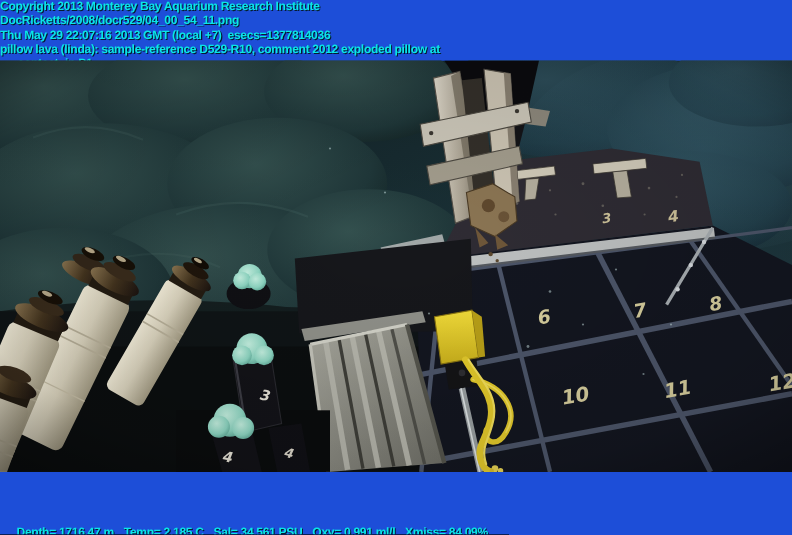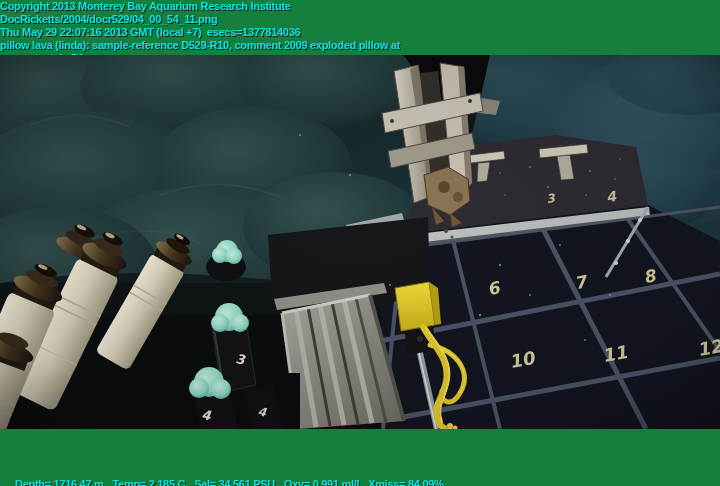--- a/index.html
+++ b/index.html
@@ -1,17 +1,17 @@
 <!DOCTYPE html>
 <html><head>
 <meta charset="utf-8">
 <style>
   html,body{margin:0;padding:0;background:#000;}
   #frame{
-    position:relative;width:720px;height:486px;background:#15803d;overflow:hidden;
+    position:relative;width:720px;height:486px;background:#1d4ed8;overflow:hidden;
     font-family:"Liberation Sans","DejaVu Sans",sans-serif;
   }
   #scene{position:absolute;left:0;top:55px;width:720px;height:374px;display:block;}
   .ovl{
     position:absolute;color:#0ae6e6;font-size:11px;font-weight:bold;
     letter-spacing:-0.3px;line-height:13px;white-space:pre;
     text-shadow:1px 1px 0 rgba(0,20,20,0.85);
   }
   #topLeft{left:4px;top:2px;}
   #topRight{left:560px;top:2px;}
@@ -305,23 +305,23 @@
       <circle cx="350" cy="120" r="1"></circle>
         <circle cx="300" cy="80" r="1"></circle>
         <circle cx="585" cy="285" r="1"></circle>
     </g>
 
     <rect x="0" y="0" width="720" height="374" fill="url(#vigG)"></rect>
   </svg>
 
   <div id="topLeft">
     <div class="ovl" style="position:static">Copyright 2013 Monterey Bay Aquarium Research Institute</div>
-    <div class="ovl" style="position:static">DocRicketts/2004/docr529/04_00_54_11.png</div>
+    <div class="ovl" style="position:static">DocRicketts/2008/docr529/04_00_54_11.png</div>
     <div class="ovl" style="position:static">Thu May 29 22:07:16 2013 GMT (local +7)  esecs=1377814036</div>
-    <div class="ovl" style="position:static">pillow lava (linda): sample-reference D529-R10, comment 2009 exploded pillow at</div>
+    <div class="ovl" style="position:static">pillow lava (linda): sample-reference D529-R10, comment 2012 exploded pillow at</div>
     <div class="ovl indent1" style="position:static">contact; in P1</div>
     <div class="ovl" style="position:static">contact (linda)</div>
   </div>
 
   <div id="topRight">
     <div class="ovl" style="position:static">Dive# 529</div>
     <div class="ovl" style="position:static">Lat= 45.870099 (edited)</div>
     <div class="ovl" style="position:static">Lon= -129.999741</div>
   </div>
 

